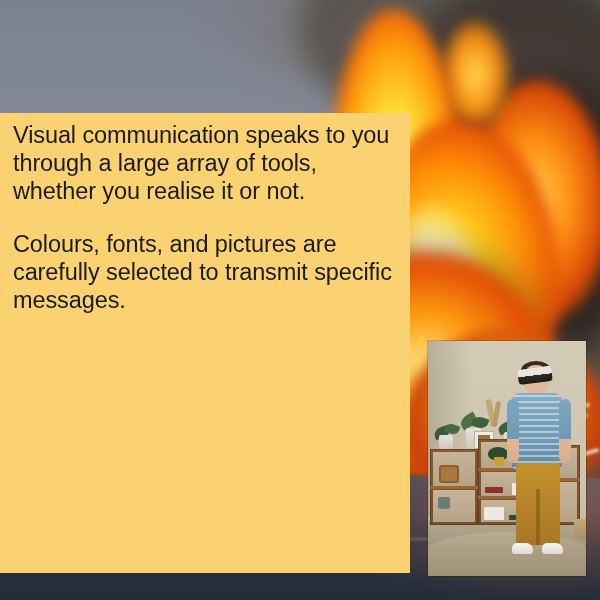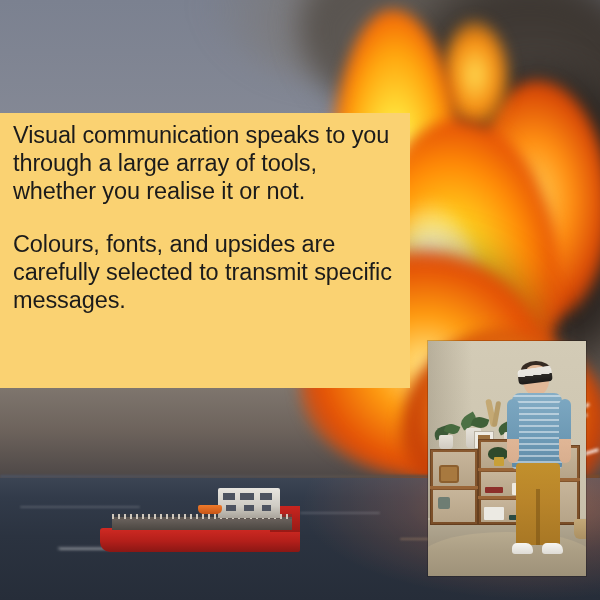--- a/index.html
+++ b/index.html
@@ -136,21 +136,21 @@
     background: rgba(255,255,255,.28);
     filter: blur(1.5px);
   }
 
   
   .text-panel {
     position: absolute;
     left: 0;
     top: 113px;
     width: 410px;
-    height: 275px;
+    height: 460px;
     background: #fad272;
     box-sizing: border-box;
     padding: 8px 14px 8px 13px;
   }
   .para {
     margin: 0;
     color: #1b1b1b;
     font-family: "Liberation Sans", sans-serif;
     font-size: 23.5px;
     line-height: 28px;
@@ -339,21 +339,21 @@
         <div class="ship-win" style="left:8px;  top:17px; width:10px; height:6px;"></div>
         <div class="ship-win" style="left:26px; top:17px; width:10px; height:6px;"></div>
         <div class="ship-win" style="left:44px; top:17px; width:9px;  height:6px;"></div>
       </div>
       <div class="ship-boat"></div>
     </div>
   </div>
 
   <div class="text-panel">
     <p class="para">Visual communication speaks to you through a large array of tools, whether you realise it or not.</p>
-    <p class="para">Colours, fonts, and upsides are carefully selected to transmit specific messages.</p>
+    <p class="para">Colours, fonts, and pictures are carefully selected to transmit specific messages.</p>
   </div>
 
   <div class="inset">
     <div class="room-wall"></div>
     <div class="room-wall-shadow"></div>
     <div class="room-baseboard"></div>
     <div class="room-floor"></div>
     <div class="room-rug"></div>
 
     <div class="plant" style="left:6px; top:84px;">

